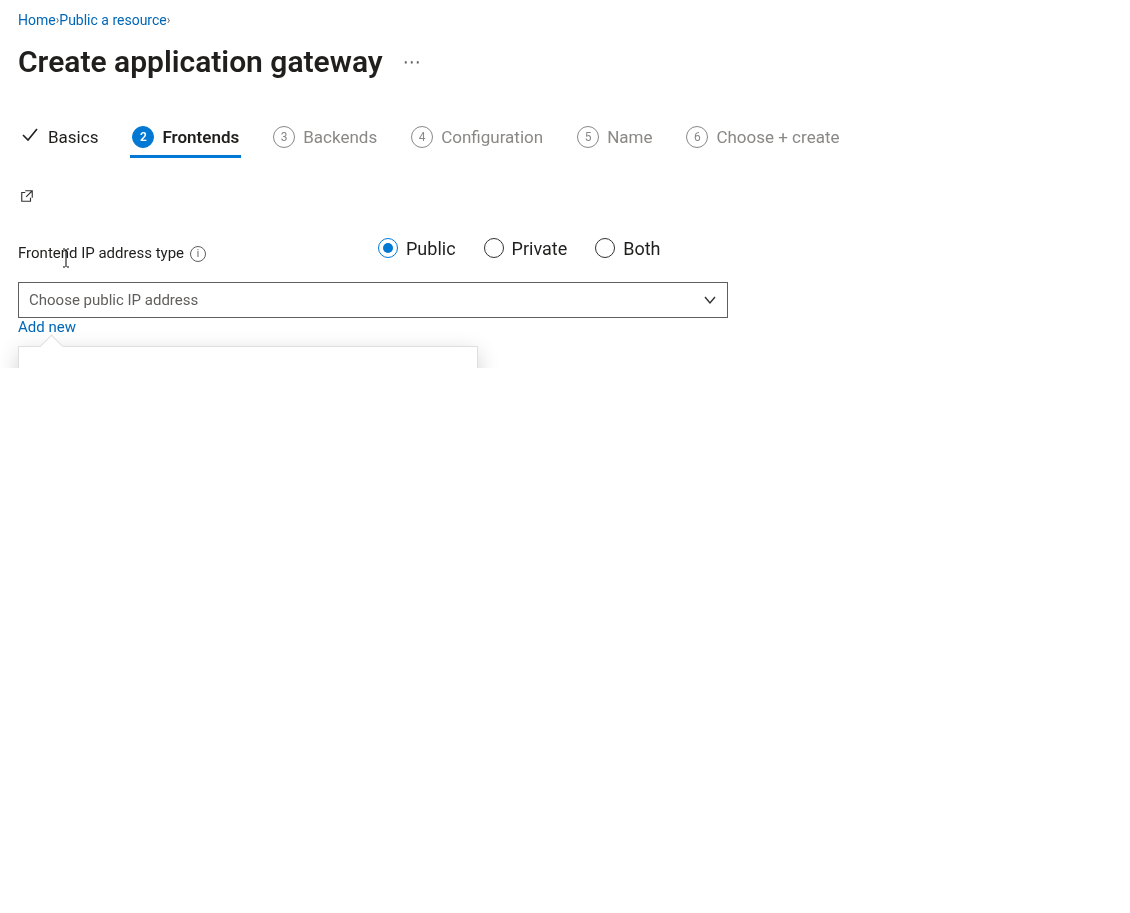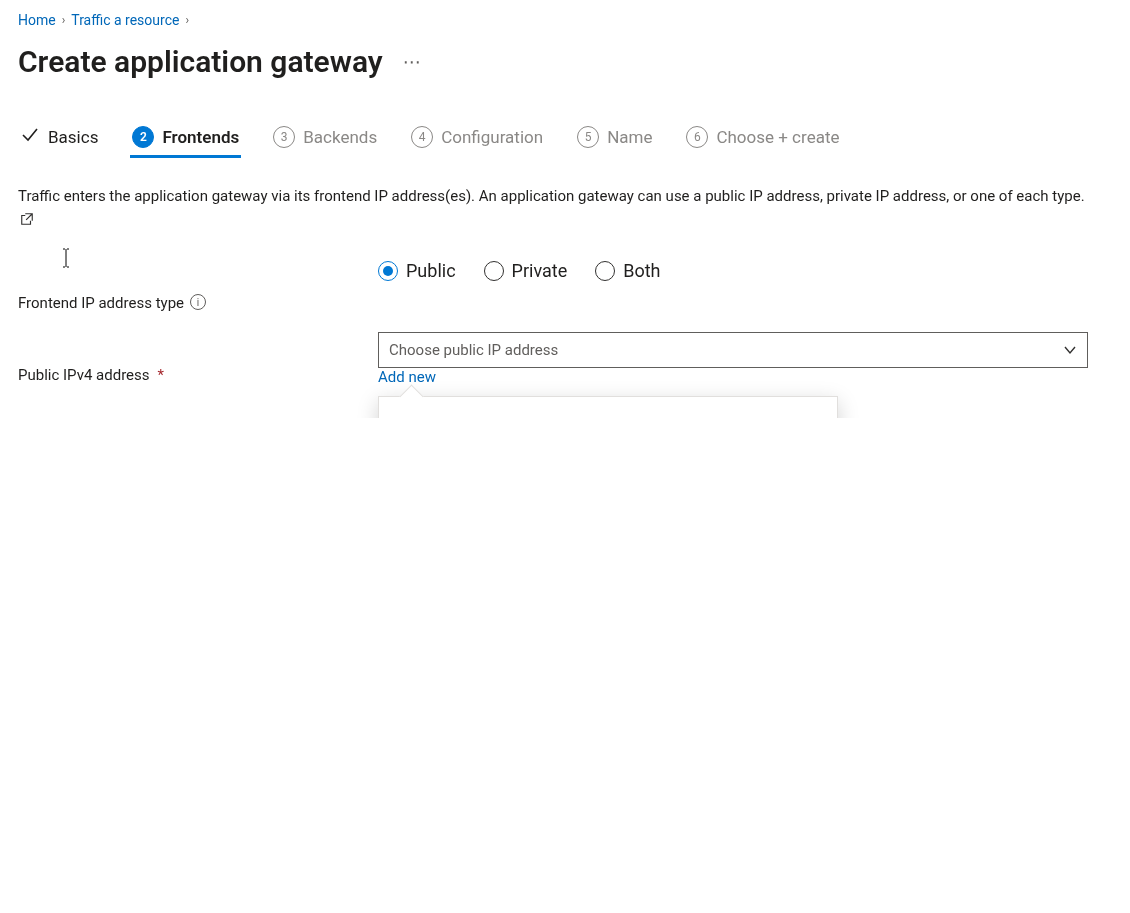--- a/index.html
+++ b/index.html
@@ -7,21 +7,20 @@
     font-family: "Segoe UI", -apple-system, BlinkMacSystemFont, Roboto, sans-serif;
     font-size: 14px;
     color: #323130;
     background: #fff;
     padding: 12px 18px;
     width: 1130px;
   }
   .breadcrumb {
     display: flex;
     align-items: center;
-    gap: 6px;
     font-size: 14px;
     margin-bottom: 16px;
   }
   .breadcrumb a { color: #0067b8; text-decoration: none; cursor: pointer; }
   .breadcrumb .chev { color: #605e5c; font-size: 12px; }
   h1.page-title {
     font-size: 30px;
     font-weight: 600;
     color: #201f1e;
     display: inline-block;
@@ -72,21 +71,21 @@
   .form-row {
     display:flex;
     align-items:flex-start;
     margin-bottom: 20px;
   }
   .form-label {
     width: 360px;
     font-size: 15px;
     color: #201f1e;
     padding-top:6px;
-    display:flex; align-items:flex-start; gap:6px;margin-top:28px;
+    display:flex; align-items:flex-end; gap:6px;
   }
   .info-icon {
     width:16px; height:16px; border:1px solid #605e5c; border-radius:50%;
     display:inline-flex; align-items:center; justify-content:center;
     font-size:10px; color:#605e5c; font-style: normal;
   }
   .required { color:#a4262c; margin-left:2px;}
   .radio-group { display:flex; gap:28px; align-items:center;}
   .radio {
     display:flex; align-items:center; gap:8px; font-size:18px; cursor:pointer; color:#201f1e;
@@ -172,21 +171,21 @@
   .text-cursor{
     position:absolute; left:58px; top:248px; pointer-events:none;
   }
 </style>
 </head>
 <body>
 
 <nav class="breadcrumb">
   <a>Home</a>
   <span class="chev">›</span>
-  <a>Traffic a resource</a>
+  <a>Public a resource</a>
   <span class="chev">›</span>
 </nav>
 
 <div class="title-row">
   <h1 class="page-title">Create application gateway</h1>
   <span class="more-dots">⋯</span>
 </div>
 
 <div class="wizard-tabs">
   <div class="wizard-tab completed">
@@ -213,21 +212,20 @@
     <span class="step-circle">5</span>
     <span>Name</span>
   </div>
   <div class="wizard-tab">
     <span class="step-circle">6</span>
     <span>Choose + create</span>
   </div>
 </div>
 
 <p class="description">
-  <span>Traffic enters the application gateway via its frontend IP address(es). An application gateway can use a public IP address, private IP address, or one of each type.</span>
   <span class="ext-link-icon">
     <svg width="14" height="14" viewBox="0 0 16 16">
         <path d="M6 2h8v8M14 2 7 9M12 10v4H2V4h4" stroke="#323130" stroke-width="1.3" fill="none"></path>
       </svg>
   </span>
 </p>
 
 <div class="form-row">
   <div class="form-label">
     <span>Frontend IP address type</span>
@@ -243,24 +241,20 @@
       <span>Private</span>
     </label>
     <label class="radio">
       <span class="radio-dot"></span>
       <span>Both</span>
     </label>
   </div>
 </div>
 
 <div class="form-row">
-  <div class="form-label">
-    <span>Public IPv4 address</span>
-    <span class="required">*</span>
-  </div>
   <div class="select-wrap">
     <div class="select-box">
       <span>Choose public IP address</span>
       <span class="chev-down">
         <svg width="14" height="14" viewBox="0 0 14 14">
             <path d="M2 4l5 6 5-6" stroke="#323130" stroke-width="1.4" fill="none"></path>
           </svg>
       </span>
     </div>
     <div class="popover-container">

